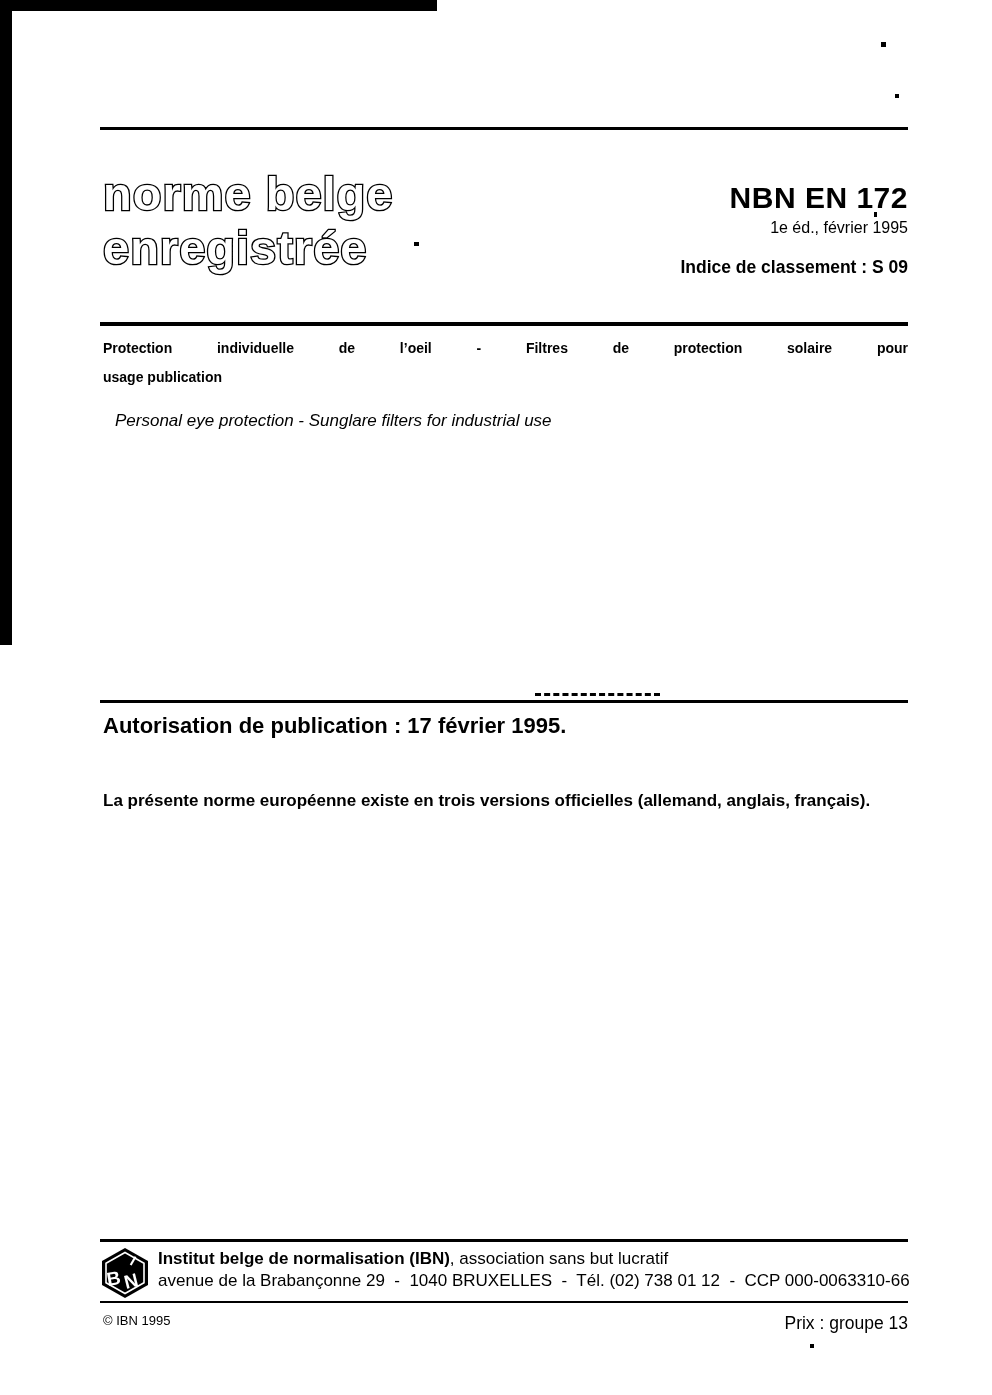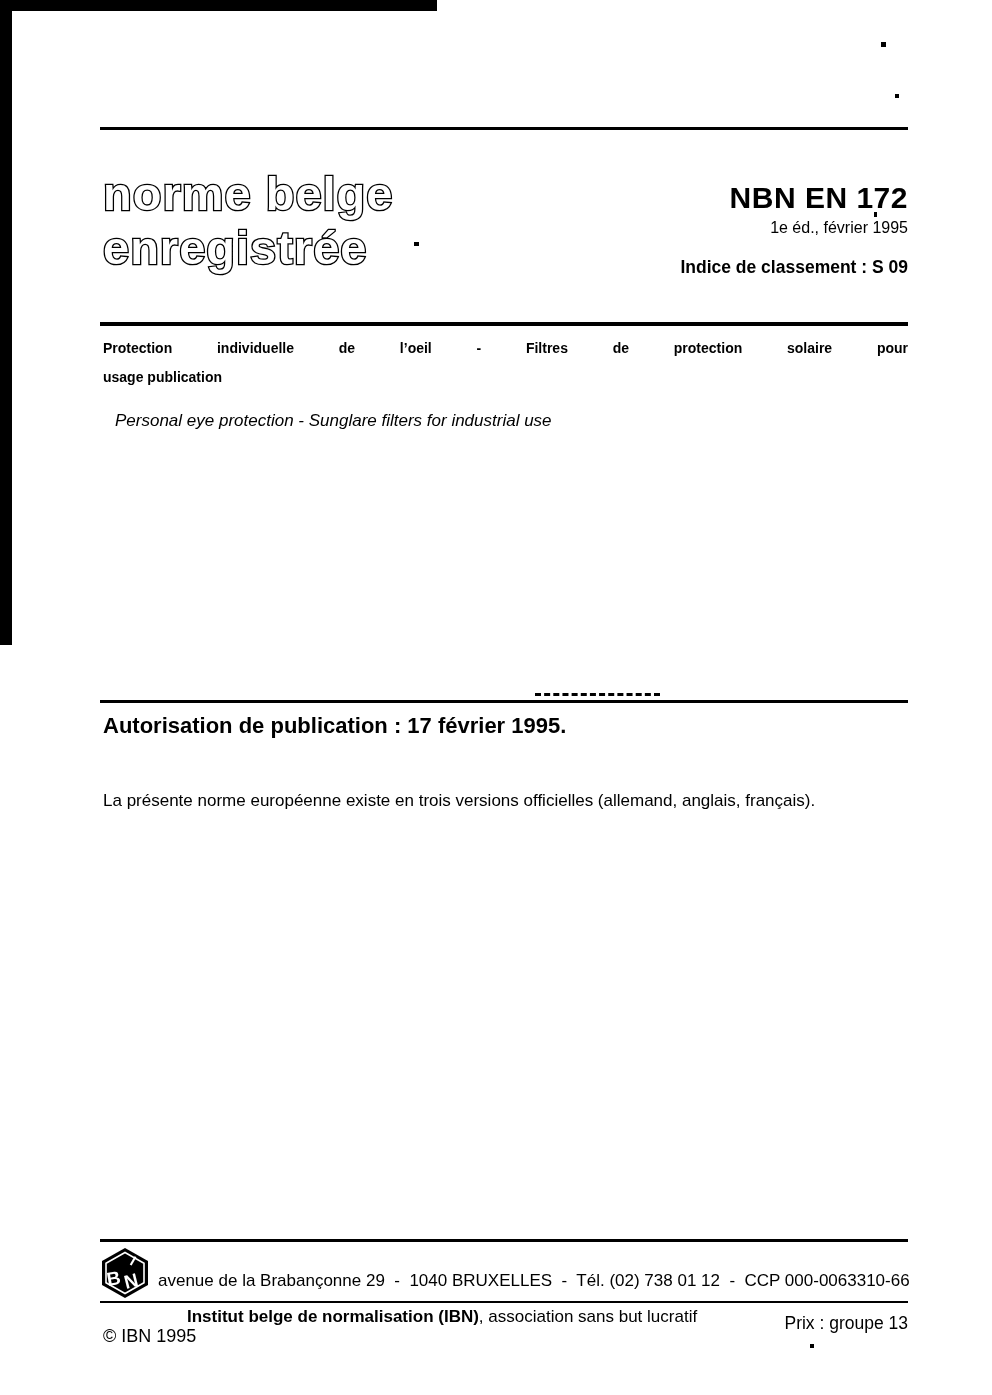--- a/index.html
+++ b/index.html
@@ -31,28 +31,28 @@
   .edition{position:absolute;right:84px;top:219px;font-size:16px;text-align:right;}
   .classement{position:absolute;right:84px;top:257px;font-size:17.5px;font-weight:bold;text-align:right;}
   
   .title-fr{position:absolute;left:103px;top:334px;width:805px;font-weight:bold;font-size:14px;line-height:29px;}
   .tl1{text-align:justify;text-align-last:justify;white-space:nowrap;}
   .title-en{position:absolute;left:115px;top:411px;font-size:17px;font-style:italic;}
   
   .auth{position:absolute;left:103px;top:713px;font-size:22px;font-weight:bold;}
   .para{position:absolute;left:103px;font-size:17px;}
   .p1{top:753px;}
-  .p2{top:791px;}
+  .p2{top:791px;font-weight:bold;}
   
   .ibn-logo{position:absolute;left:99px;top:1246px;}
   .logo-letter{font-family:"Liberation Sans","DejaVu Sans",sans-serif;font-weight:bold;fill:#ffffff;}
-  .org{position:absolute;left:158px;top:1307px;font-size:17px;margin-left:29px;}
+  .org{position:absolute;left:158px;top:1249px;font-size:17px;}
   .org-bold{font-weight:bold;}
   .addr{position:absolute;left:158px;top:1271px;font-size:17px;white-space:pre;}
-  .copyright{position:absolute;left:103px;top:1313px;font-size:18px;margin-top:13px;}
+  .copyright{position:absolute;left:103px;top:1313px;font-size:13px;}
   .price{position:absolute;right:84px;top:1313px;font-size:17.5px;}
   
   .speck{position:absolute;background:#000;}
 </style>
 </head>
 <body>
 
 <div class="page">
 
   <div class="bar bar-top"></div>

